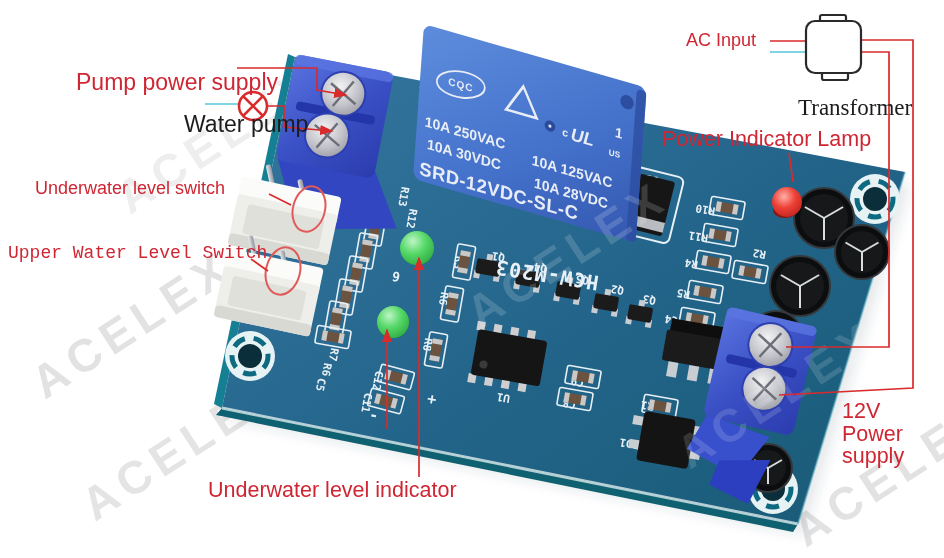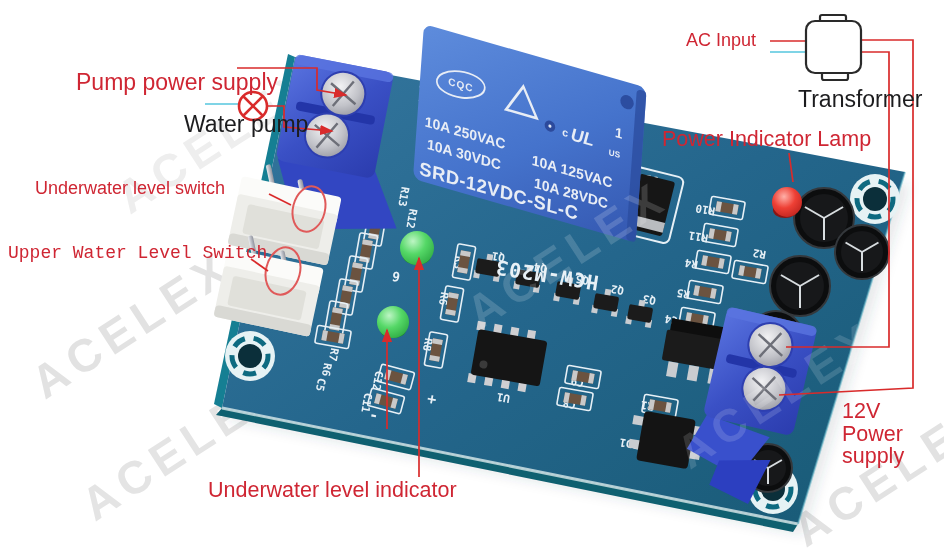--- a/index.html
+++ b/index.html
@@ -477,16 +477,16 @@
     </g>
   </g>
 </svg>
 
 <div class="label red s23" style="left:40px;top:70px;">Pump power supply</div>
 <div class="label black s23" style="left:148px;top:112px;">Water pump</div>
 <div class="label red s22" style="left:35px;top:179px;">Underwater level switch</div>
 <div class="label red s22" style="left:8px;top:244px;font-family:Liberation Mono, monospace;">Upper Water Level Switch</div>
 <div class="label red s21" style="left:208px;top:479px;">Underwater level indicator</div>
 <div class="label red s22" style="left:686px;top:31px;">AC Input</div>
-<div class="label black s23" style="left:762px;top:87px;">Transformer</div>
+<div class="label black s23" style="left:762px;top:96px;font-family:Liberation Serif, serif;">Transformer</div>
 <div class="label red s21" style="left:662px;top:128px;">Power Indicator Lamp</div>
 <div class="label red s21 wrap" style="left:842px;top:400px;">12V Power supply</div>
 </div>
 
 </body></html>

